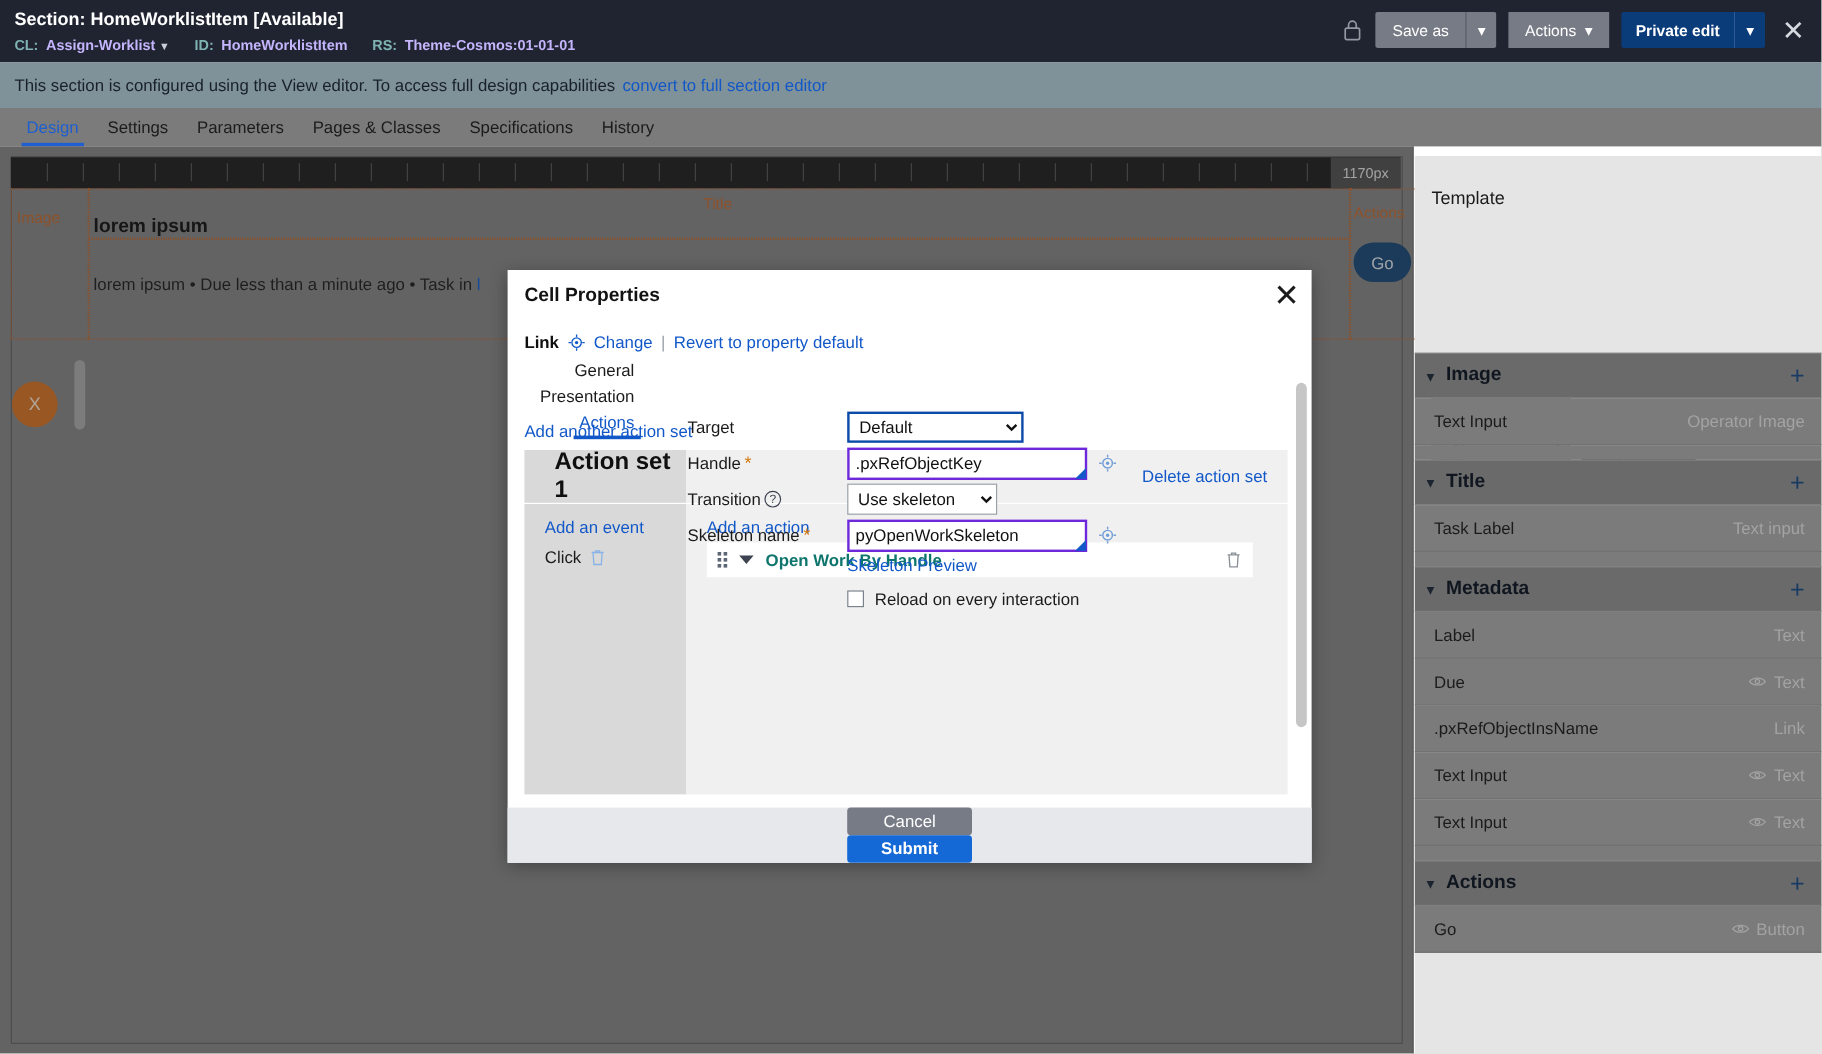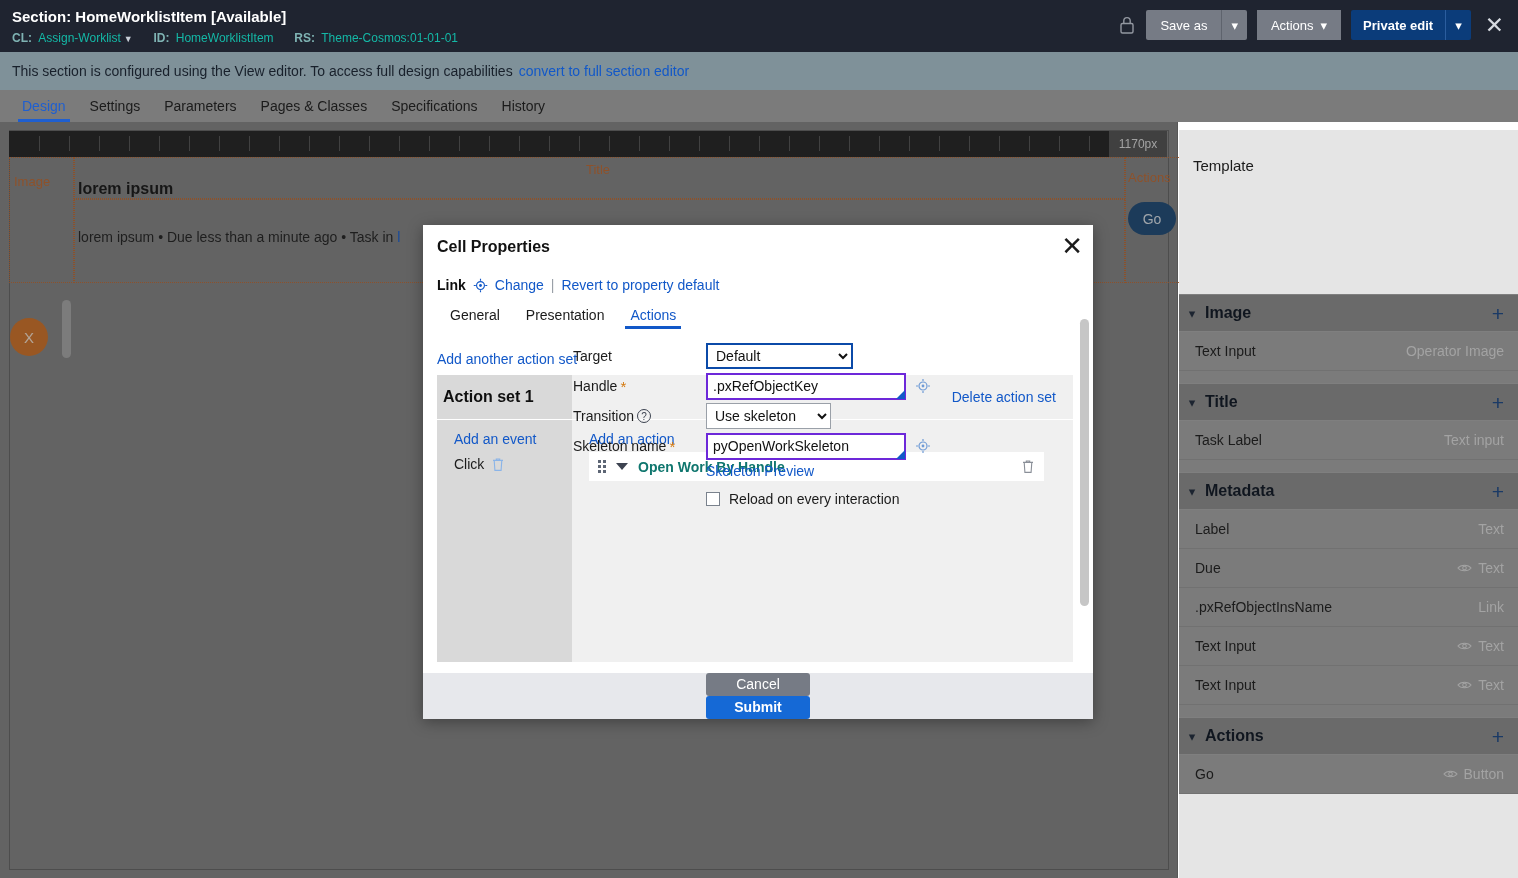--- a/index.html
+++ b/index.html
@@ -20,21 +20,21 @@
   .tb-title {
     position: absolute; left: 12px; top: 8px;
     font-size: 15px; font-weight: bold; color: #ffffff; white-space: nowrap;
   }
   .tb-title .avail { font-weight: bold; }
   .tb-meta {
     position: absolute; left: 12px; top: 31px;
     font-size: 12px; white-space: nowrap; color: #c9cfd8;
   }
   .tb-meta .k { color: #7fb3b3; font-weight: bold; }
-  .tb-meta .v { color: #14b8a6; font-weight: normal; margin-left: 3px; }
+  .tb-meta .v { color: #c4b5fd; font-weight: bold; margin-left: 3px; }
   .tb-meta .sep { display: inline-block; width: 14px; }
   .caret { font-size: 9px; margin-left: 3px; color: #c9cfd8; }
 
   .tb-right { position: absolute; right: 10px; top: 10px; display: flex; align-items: center; gap: 10px; }
   .lock-icon { width: 18px; height: 20px; opacity: .75; display: block; }
   .btn-group { display: flex; align-items: stretch; border-radius: 2px; overflow: hidden; }
   .btn-grey { background: #767b85; color: #fff; font-size: 13px; padding: 0 14px; height: 30px;
               display: flex; align-items: center; border: none; cursor: pointer; }
   .btn-grey.split-main { border-right: 1px solid #5e636d; }
   .btn-grey.split-arrow { padding: 0 9px; }
@@ -176,31 +176,31 @@
   .dlg-title { position: absolute; left: 14px; top: 13px; font-size: 16px; font-weight: bold; color: #121212; }
   .dlg-x { position: absolute; right: 10px; top: 8px; font-size: 26px; line-height: 1; color: #1b1b1b; cursor: pointer; font-weight: 300; }
 
   .dlg-body { position: absolute; left: 0; top: 44px; width: 670px; height: 404px; overflow: hidden; }
   .prop-line { position: absolute; left: 14px; top: 8px; font-size: 14px; color: #0f0f0f; display: flex; align-items: center; gap: 7px; }
   .prop-line b { font-weight: bold; }
   .gear-ico { width: 15px; height: 15px; display: inline-block; }
   .prop-line a { color: #1258c8; text-decoration: none; cursor: pointer; }
   .prop-line .bar { color: #9aa0a8; }
 
-  .dlg-tabs { position: absolute; left: 14px; top: 31px; display: flex; align-items: flex-end; height: 29px; }
+  .dlg-tabs { position: absolute; left: 14px; top: 31px; display: flex; align-items: flex-end; height: 29px; flex-direction: column; }
   .dtab { font-size: 14px; color: #1b1b1b; padding: 0 13px 6px 13px; cursor: pointer; position: relative; }
   .dtab.active { color: #1258c8; }
   .dtab.active::after { content:""; position:absolute; left:8px; right:8px; bottom:0; height:3px; background:#1258c8; }
 
   .add-set { position: absolute; left: 14px; top: 82px; font-size: 14px; color: #1258c8; cursor: pointer; }
 
   .aset { position: absolute; left: 14px; top: 106px; width: 636px; }
   .aset-head { display: flex; height: 44px; }
-  .aset-head .lft { width: 135px; background: #d9d9d9; display: flex; align-items: center; padding-left: 6px;
-                    font-size: 16px; font-weight: bold; color: #0f0f0f; }
+  .aset-head .lft { width: 135px; background: #d9d9d9; display: flex; align-items: center; padding-left: 25px;
+                    font-size: 20px; font-weight: bold; color: #0f0f0f; }
   .aset-head .rgt { flex: 1; background: #f0f0f0; display: flex; align-items: center; justify-content: flex-end; padding-right: 17px; }
   .aset-head .rgt a { font-size: 14px; color: #1258c8; text-decoration: none; cursor: pointer; }
 
   .aset-body { display: flex; min-height: 243px; border-top: 1px solid #ffffff; }
   .aset-body .lft { width: 135px; background: #d9d9d9; padding: 11px 0 0 17px; }
   .aset-body .rgt { flex: 1; background: #f0f0f0; padding: 11px 0 0 17px; position: relative; }
   .link-sm { font-size: 14px; color: #1258c8; cursor: pointer; display: block; }
   .evt-row { display: flex; align-items: center; gap: 7px; margin-top: 9px; font-size: 14px; color: #1b1b1b; }
   .trash { width: 14px; height: 15px; display: inline-block; cursor: pointer; }
 

